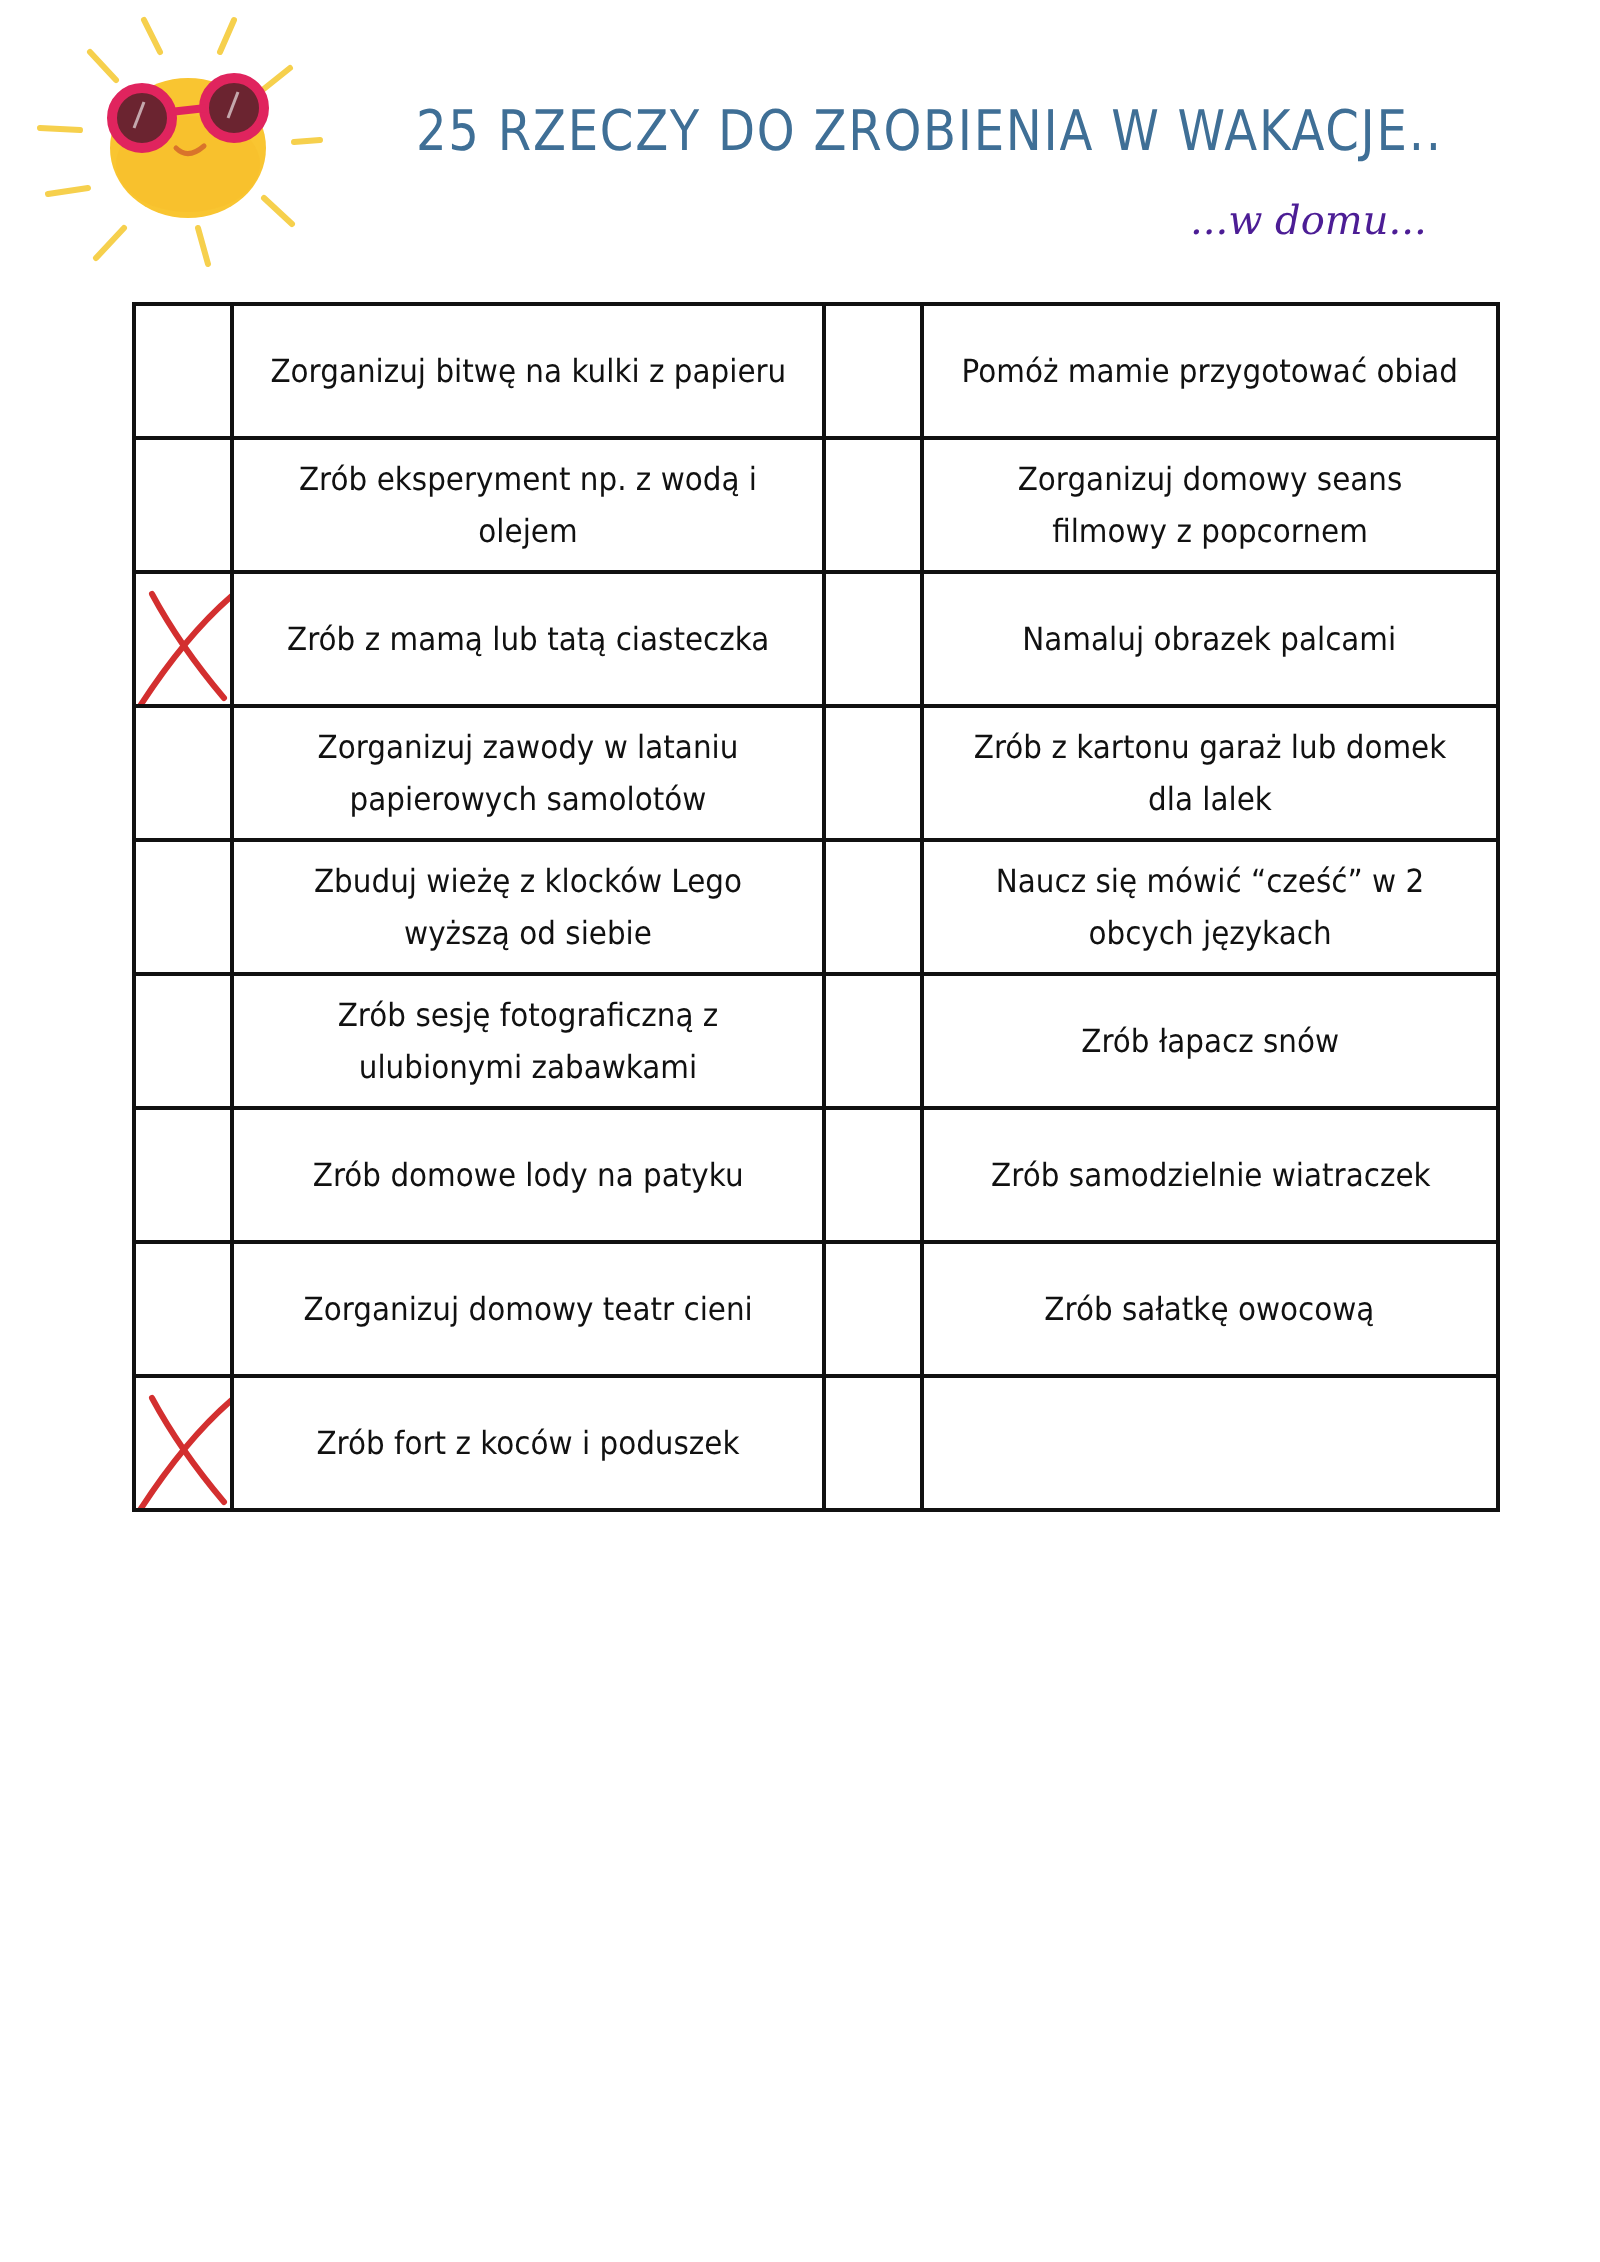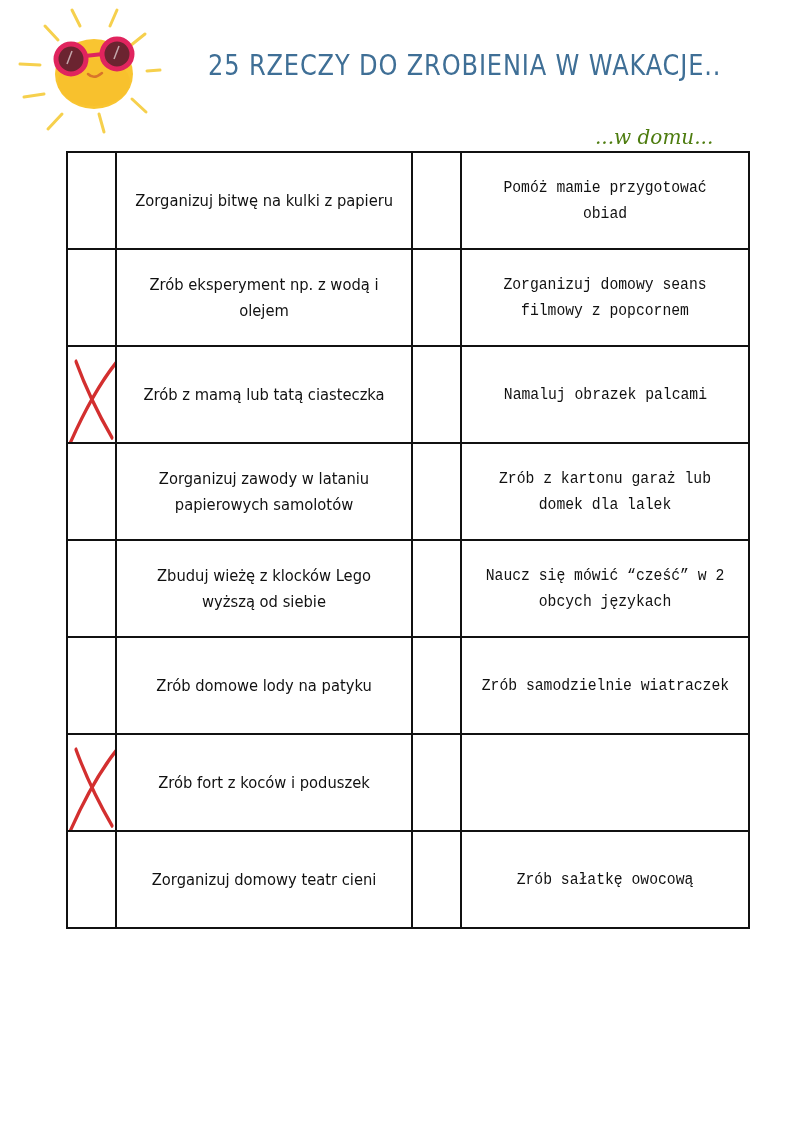--- a/index.html
+++ b/index.html
@@ -34,23 +34,22 @@
       transform: scaleX(0.86);
       transform-origin: left top;
     }
     .subtitle {
       position: absolute;
       left: 595px;
       top: 98px;
       font-family: "DejaVu Serif", serif;
       font-style: italic;
       font-size: 20px;
-      color: #4d7c0f;
+      color: #4c1d95;
       white-space: nowrap;
-      margin-top: 27px;
     }
     .table {
       position: absolute;
       left: 66px;
       top: 151px;
       width: 662px;
       border-collapse: collapse;
       table-layout: fixed;
     }
     .table td {
@@ -68,22 +67,21 @@
     }
     .table td.check {
       width: 47px;
     }
     .table td.task {
       width: 282px;
       padding: 0 6px;
     }
     .table td.task2 {
       width: 274px;
-      padding: 15px 6px;
-      font-family: Liberation Mono, monospace;
+      padding: 0 6px;
     }
     .xmark {
       position: absolute;
       left: 0;
       top: 0;
       width: 100%;
       height: 100%;
       pointer-events: none;
     }
     .task-text {
@@ -154,35 +152,41 @@
         <td class="task2"><span class="task-text">Zrób z kartonu garaż lub domek dla lalek</span></td>
       </tr>
       <tr>
         <td class="check"></td>
         <td class="task"><span class="task-text">Zbuduj wieżę z klocków Lego wyższą od siebie</span></td>
         <td class="check"></td>
         <td class="task2"><span class="task-text">Naucz się mówić “cześć” w 2 obcych językach</span></td>
       </tr>
       <tr>
         <td class="check"></td>
+        <td class="task"><span class="task-text">Zrób sesję fotograficzną z ulubionymi zabawkami</span></td>
+        <td class="check"></td>
+        <td class="task2"><span class="task-text">Zrób łapacz snów</span></td>
+      </tr>
+      <tr>
+        <td class="check"></td>
         <td class="task"><span class="task-text">Zrób domowe lody na patyku</span></td>
         <td class="check"></td>
         <td class="task2"><span class="task-text">Zrób samodzielnie wiatraczek</span></td>
+      </tr>
+      <tr>
+        <td class="check"></td>
+        <td class="task"><span class="task-text">Zorganizuj domowy teatr cieni</span></td>
+        <td class="check"></td>
+        <td class="task2"><span class="task-text">Zrób sałatkę owocową</span></td>
       </tr>
       <tr>
         <td class="check">
           <svg class="xmark" viewBox="0 0 47 65" preserveAspectRatio="none" xmlns="http://www.w3.org/2000/svg">
             <path d="M8 10 Q22 36 44 62" stroke="#d32f2f" stroke-width="3" fill="none" stroke-linecap="round"></path>
             <path d="M54 6 Q28 26 2 66" stroke="#d32f2f" stroke-width="3" fill="none" stroke-linecap="round"></path>
           </svg>
         </td>
         <td class="task"><span class="task-text">Zrób fort z koców i poduszek</span></td>
         <td class="check"></td>
         <td class="task2"><span class="task-text"></span></td>
       </tr>
-      <tr>
-        <td class="check"></td>
-        <td class="task"><span class="task-text">Zorganizuj domowy teatr cieni</span></td>
-        <td class="check"></td>
-        <td class="task2"><span class="task-text">Zrób sałatkę owocową</span></td>
-      </tr>
     </tbody>
 </table>
 
 </body></html>

